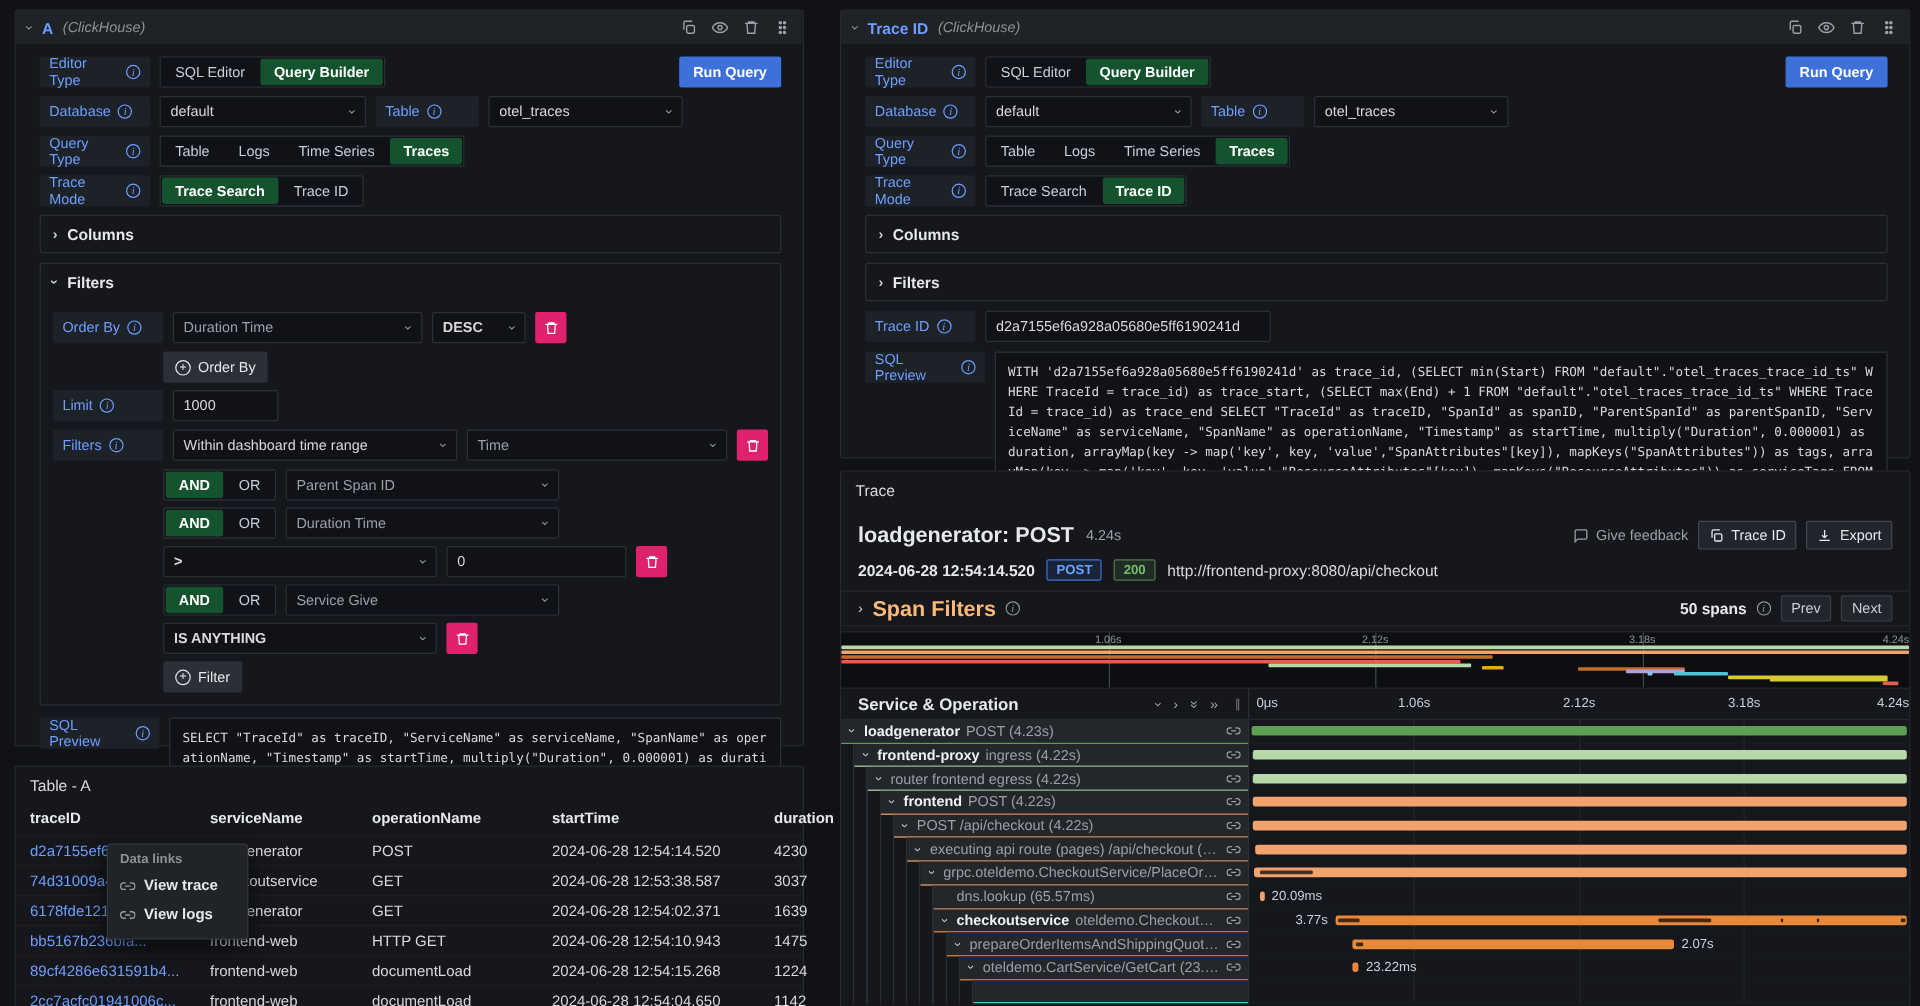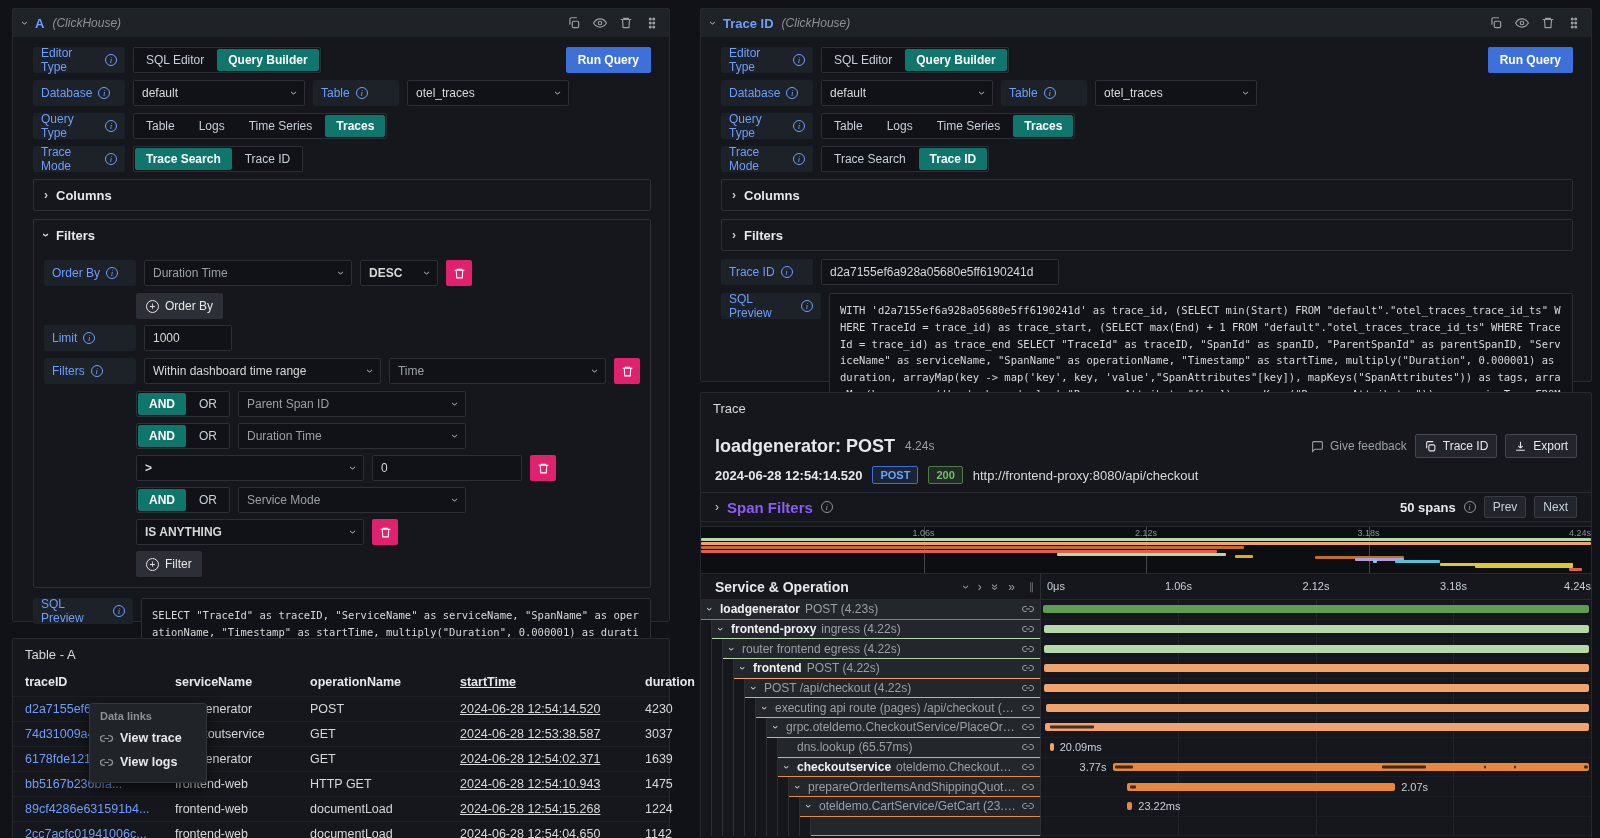--- a/index.html
+++ b/index.html
@@ -11,21 +11,21 @@
   .phead .chev { color:#9aa0a6; font-size:12px; display:inline-block; transform:rotate(90deg); }
   .phead-icons { margin-left:auto; display:flex; gap:12px; align-items:center; color:#9aa0a6; }
   .phead-icons svg { width:14px; height:14px; stroke:#9aa0a6; fill:none; stroke-width:2; }
   .pbody { padding:10px 18px 10px 20px; }
   .qrow { display:flex; align-items:center; gap:8px; margin-bottom:7px; height:26px; }
   .flabel { display:flex; align-items:center; gap:6px; background:#1d2128; color:#6e9fff; font-size:12px; font-weight:500; padding:0 8px; height:26px; border-radius:2px; width:92px; flex:none; }
   .info { width:12px; height:12px; flex:none; border:1px solid #6e9fff; border-radius:50%; color:#6e9fff; font-size:9px; line-height:10px; text-align:center; font-style:italic; font-family:"Liberation Serif",serif; }
   .info.gray { border-color:#8e9297; color:#8e9297; }
   .seg { display:flex; background:#101218; border:1px solid #2c3036; border-radius:2px; height:26px; align-items:stretch; }
   .seg .opt { padding:0 12px; display:flex; align-items:center; font-size:12px; color:#c7d0d9; cursor:pointer; }
-  .seg .opt.active { background:#0f766e; color:#fff; font-weight:bold; border-radius:2px; margin:1px; padding:0 11px; }
+  .seg .opt.active { background:#14532d; color:#fff; font-weight:bold; border-radius:2px; margin:1px; padding:0 11px; }
   .sel { display:flex; align-items:center; justify-content:space-between; gap:8px; background:#101218; border:1px solid #2c3036; border-radius:2px; height:26px; padding:0 8px; font-size:12px; color:#d8d9da; }
   .sel .carr { color:#9aa0a6; font-size:12px; transform:rotate(90deg); display:inline-block; }
   .sel .ph { color:#9aa0a6; }
   .inp { background:#101218; border:1px solid #2c3036; border-radius:2px; height:26px; padding:0 8px; font-size:12px; color:#d8d9da; display:flex; align-items:center; }
   .btn-primary { margin-left:auto; background:#3d71d9; color:#fff; font-weight:bold; font-size:12px; border:none; border-radius:2px; height:26px; padding:0 12px; }
   .btn-danger { width:26px; height:26px; flex:none; background:#e0226e; border:none; border-radius:2px; display:flex; align-items:center; justify-content:center; }
   .btn-danger svg { width:13px; height:13px; stroke:#fff; fill:none; stroke-width:2; }
   .btn-gray { display:flex; align-items:center; gap:6px; background:#2c2f35; color:#e6e8eb; font-size:12px; font-weight:500; border:none; border-radius:2px; height:26px; padding:0 10px; }
   .circle-plus { width:13px; height:13px; border:1px solid #e6e8eb; border-radius:50%; font-size:10px; line-height:11px; text-align:center; color:#e6e8eb; }
   .section-box { border:1px solid #2c3036; border-radius:2px; margin-bottom:8px; }
@@ -36,21 +36,21 @@
   .cond-wrap { margin-left:92px; }
   .crow { display:flex; align-items:center; gap:8px; margin-top:6px; height:26px; }
   .code { background:#101218; border:1px solid #2c3036; border-radius:2px; padding:8px 10px; font-family:"DejaVu Sans Mono",monospace; font-size:10.5px; line-height:1.6; color:#d8d9da; white-space:pre-wrap; word-break:break-all; flex:1; }
   .footer-btns { display:flex; gap:8px; margin-top:14px; }
 
   
   .tbl-title { font-size:13px; color:#d8d9da; padding:8px 12px 6px 12px; }
   .thead, .trow { display:flex; padding:0 12px; align-items:center; }
   .thead { height:28px; font-weight:bold; font-size:12.5px; color:#e6e8eb; }
   .trow { height:25px; border-top:1px solid #1d2025; font-size:12.5px; }
-  .tc1 { width:150px; flex:none; } .tc2 { width:135px; flex:none; } .tc3 { width:150px; flex:none; } .tc4 { width:185px; flex:none;text-decoration:underline; } .tc5 { flex:1; text-align:right; }
+  .tc1 { width:150px; flex:none; } .tc2 { width:135px; flex:none; } .tc3 { width:150px; flex:none; } .tc4 { width:185px; flex:none; } .tc5 { flex:1; text-align:right; }
   .tlink { color:#6e9fff; text-decoration:none; font-weight:500; white-space:nowrap; overflow:hidden; display:block; }
   .datalinks { position:absolute; left:76px; top:64px; width:118px; background:#202328; border:1px solid #34383e; border-radius:3px; box-shadow:0 6px 16px rgba(0,0,0,.6); padding:6px 10px 8px 10px; z-index:20;font-weight:bold; }
   .datalinks .dl-title { font-size:11px; color:#8e9297; margin-bottom:4px; }
   .dl-item { display:flex; align-items:center; gap:7px; font-size:12.5px; color:#e6e8eb; padding:5px 0; }
   .dl-item svg { width:13px; height:13px; stroke:#9aa0a6; fill:none; stroke-width:2; flex:none; }
 
   
   .trace-title-row { display:flex; align-items:center; gap:10px; padding:12px 14px 2px 14px; }
   .trace-name { font-size:18px; font-weight:700; color:#e6e8eb; }
   .trace-dur { font-size:12px; color:#9aa0a6; }
@@ -58,21 +58,21 @@
   .ghost-btn { display:flex; align-items:center; gap:6px; color:#9aa0a6; font-size:12px; background:none; border:none; }
   .mini-btn { display:flex; align-items:center; gap:6px; background:#22252b; border:1px solid #44474e; color:#e6e8eb; font-size:12px; font-weight:500; border-radius:2px; height:24px; padding:0 8px; }
   .mini-btn svg, .ghost-btn svg { width:13px; height:13px; stroke:currentColor; fill:none; stroke-width:2; }
   .trace-sub-row { display:flex; align-items:center; gap:10px; padding:6px 14px 8px 14px; }
   .ts { font-size:13px; font-weight:bold; color:#e6e8eb; }
   .badge { font-size:11px; font-weight:bold; border-radius:2px; padding:2px 7px; }
   .badge.method { color:#6ba2ff; background:rgba(61,113,217,.15); border:1px solid #3d71d9; }
   .badge.status { color:#73bf69; background:rgba(115,191,105,.12); border:1px solid #4d7c45; }
   .url { font-size:13px; color:#d8d9da; }
   .spanfilters { display:flex; align-items:center; border-top:1px solid #26292f; border-bottom:1px solid #26292f; height:30px; padding:0 14px; gap:8px; }
-  .sf-label { font-size:15px; font-weight:bold; color:#8b5cf6; }
+  .sf-label { font-size:18px; font-weight:bold; color:#fdba74; }
   .sf-right { margin-left:auto; display:flex; align-items:center; gap:8px; }
   .sf-count { font-size:13px; font-weight:bold; color:#e6e8eb; }
   .pager { background:#22252b; border:1px solid #3a3d44; color:#c7d0d9; font-size:12px; border-radius:2px; height:22px; padding:0 8px; }
   .minimap { position:relative; height:48px; margin:4px 0 0 0; background:#0c0e12; border-top:1px solid #26292f; border-bottom:1px solid #26292f; overflow:hidden; }
   .minimap .mm-tick { position:absolute; top:0; bottom:0; width:1px; background:rgba(210,215,230,.28); }
   .minimap .mm-lbl { position:absolute; top:1px; font-size:9px; color:#8e9297; transform:translateX(-50%); }
   .minimap .mm-lbl.last { transform:translateX(-100%); }
   .mm-line { position:absolute; height:3px; border-radius:1px; }
 
   .so-head { display:flex; border-bottom:1px solid #26292f; height:26px; align-items:center; }
@@ -289,21 +289,21 @@
                   <path d="M3 6h18M8 6V4h8v2M6 6l1 14h10l1-14"></path>
                 </svg>
               </button>
           </div>
           <div class="crow">
             <div class="seg">
                 <span class="opt active">AND</span>
                 <span class="opt">OR</span>
               </div>
             <div class="sel" style="width:228px">
-                <span class="ph">Service Mode</span>
+                <span class="ph">Service Give</span>
                 <span class="carr">›</span>
               </div>
           </div>
           <div class="crow">
             <div class="sel" style="width:228px">
                 <span style="font-weight:bold">IS ANYTHING</span>
                 <span class="carr">›</span>
               </div>
             <button class="btn-danger">
                 <svg viewBox="0 0 24 24">

